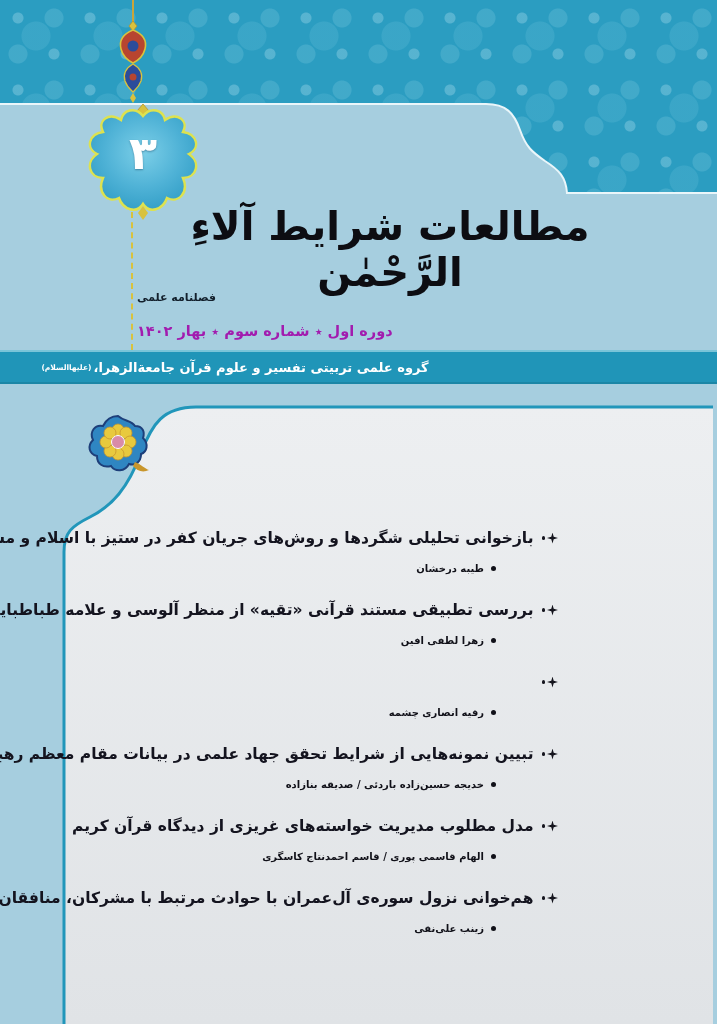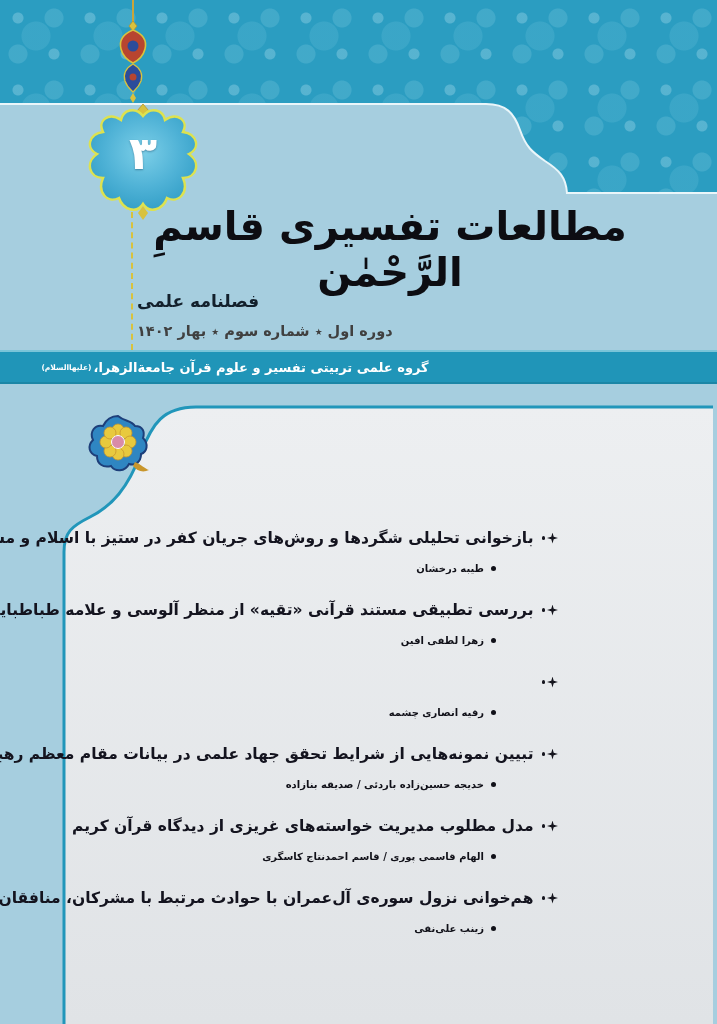--- a/index.html
+++ b/index.html
@@ -12,22 +12,22 @@
       radial-gradient(circle at 18px 18px, rgba(190,230,243,.30) 0 5px, transparent 6px),
       radial-gradient(circle at 54px 54px, rgba(190,230,243,.30) 0 5px, transparent 6px),
       radial-gradient(circle at 54px 18px, rgba(160,218,236,.20) 0 9px, transparent 10px),
       radial-gradient(circle at 18px 54px, rgba(160,218,236,.20) 0 9px, transparent 10px),
       radial-gradient(circle at 36px 36px, rgba(140,210,232,.16) 0 14px, transparent 15px);
     background-size:72px 72px;}
   svg.layer{position:absolute;left:0;top:0;pointer-events:none;}
   
   .calli{position:absolute;left:140px;top:203px;width:500px;text-align:center;direction:rtl;
          font-size:40px;font-weight:bold;color:#0d0d12;letter-spacing:1px;}
-  .subtitle{position:absolute;left:137px;top:291px;direction:rtl;font-size:17px;font-weight:bold;color:#13202c;}
-  .issueline{position:absolute;left:137px;top:323px;direction:rtl;font-size:14.5px;font-weight:bold;color:#404040;}
+  .subtitle{position:absolute;left:137px;top:291px;direction:rtl;font-size:11px;font-weight:bold;color:#13202c;}
+  .issueline{position:absolute;left:137px;top:323px;direction:rtl;font-size:14.5px;font-weight:bold;color:#a21caf;}
   .gold-dash{position:absolute;left:131px;top:212px;height:138px;width:0;border-left:2px dashed #D8C23E;}
   
   .band{position:absolute;left:0;top:350px;width:717px;height:30px;background:#2095B8;
         border-top:2px solid #7AC4D8;border-bottom:2px solid #1B86A6;}
   .band-inner{position:absolute;left:85px;top:0;width:300px;height:30px;display:flex;
         flex-direction:row;direction:rtl;align-items:center;justify-content:center;gap:2px;
         color:#fff;font-weight:bold;}
   .band-main{font-size:13px;white-space:nowrap;}
   .band-small{font-size:7.5px;white-space:nowrap;text-align:center;}
   
@@ -84,21 +84,21 @@
     <path d="M0,-46 C8,-56 20,-52 22,-42 C34,-50 46,-42 40,-30 C54,-28 58,-14 46,-8
              C58,0 54,16 40,16 C46,30 36,42 24,36 C20,48 6,52 0,42
              C-6,52 -20,48 -24,36 C-36,42 -46,30 -40,16 C-54,16 -58,0 -46,-8
              C-58,-14 -54,-28 -40,-30 C-46,-42 -34,-50 -22,-42 C-20,-52 -8,-56 0,-46 Z" fill="url(#med)" stroke="#DDE24F" stroke-width="2.5"></path>
     <path d="M0,44 L5,51 L0,58 L-5,51 Z" fill="#D8C23E"></path>
   </svg>
   <div class="issue-num">۳</div>
 
   <div class="gold-dash"></div>
 
-  <div class="calli">مطالعات تفسیری قاسمِ الرَّحْمٰن</div>
+  <div class="calli">مطالعات شرایط آلاءِ الرَّحْمٰن</div>
   <div class="subtitle">فصلنامه علمی</div>
   <div class="issueline">دوره اول ٭ شماره سوم ٭ بهار ۱۴۰۲</div>
 
   <div class="band">
     <div class="band-inner">
       <span class="band-main">گروه علمی تربیتی تفسیر و علوم قرآن جامعةالزهرا،</span>
       <span class="band-small">(علیهاالسلام)</span>
     </div>
   </div>
 

